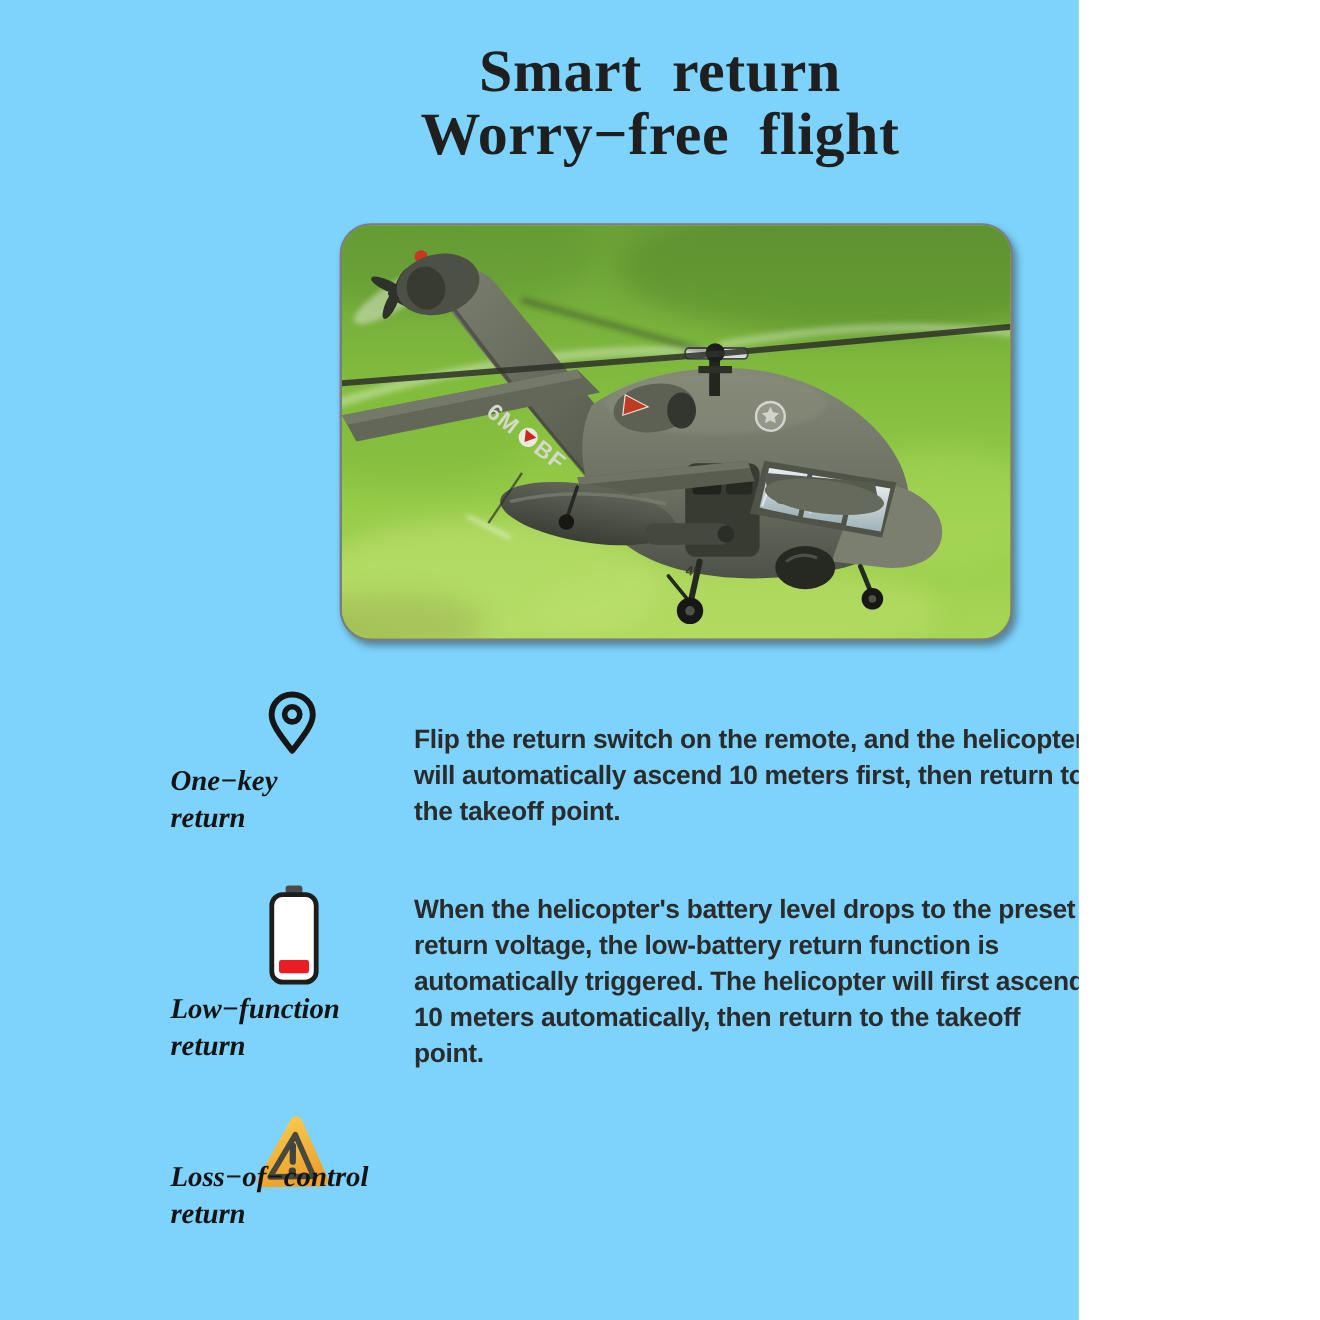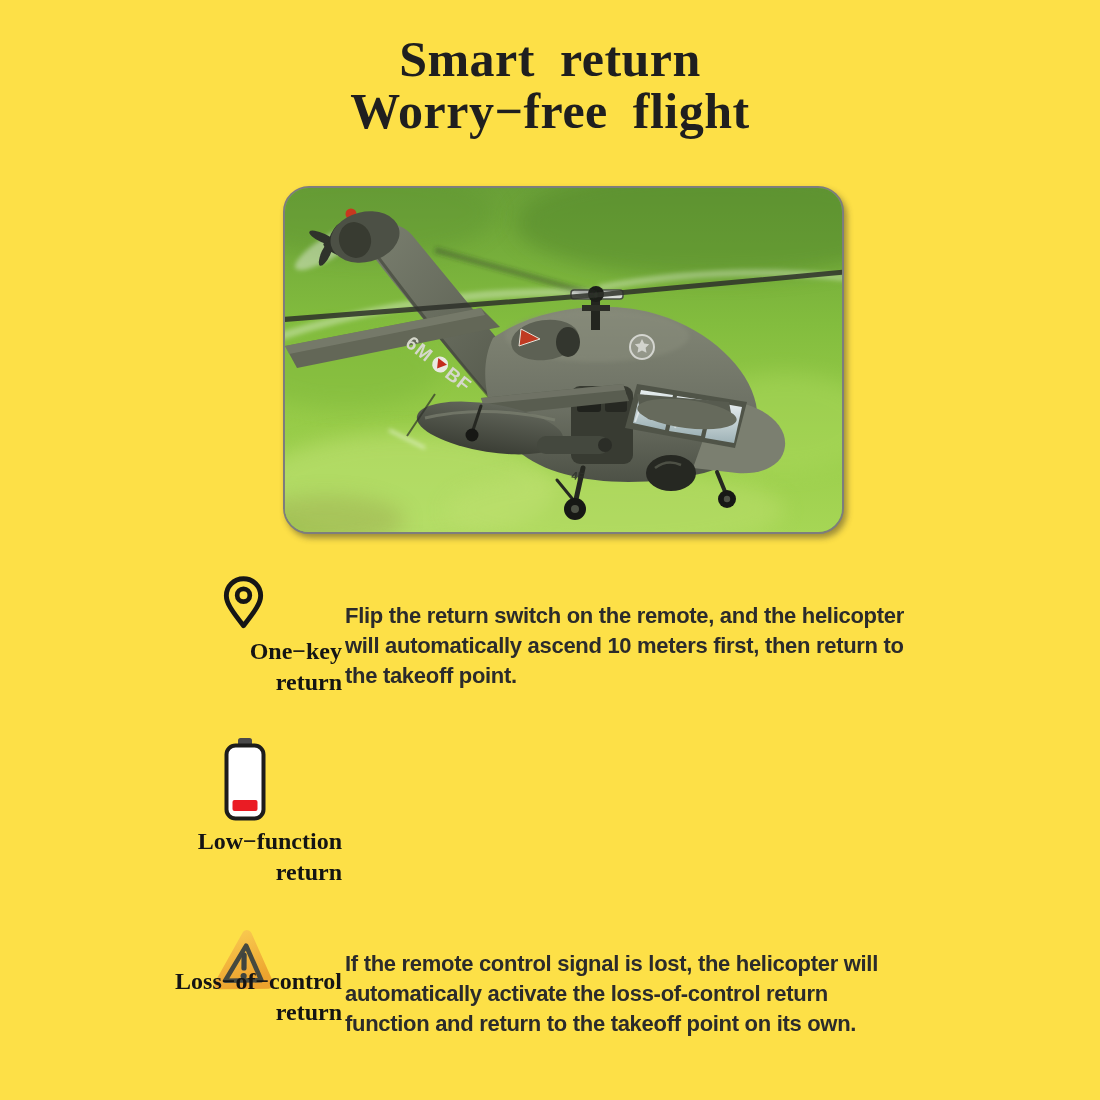--- a/index.html
+++ b/index.html
@@ -1,35 +1,35 @@
 <!DOCTYPE html>
 <html><head>
 <meta charset="utf-8">
 <style>
   html,body{margin:0;padding:0;background:#fff;}
-  #canvas{position:relative;width:1100px;height:1100px;background:#fde047;overflow:hidden;
+  #canvas{position:relative;width:899px;height:1100px;background:#7dd3fc;overflow:hidden;
           font-family:"Liberation Sans","DejaVu Sans",sans-serif;}
 
   
   .title{position:absolute;top:33px;left:0;width:1100px;text-align:center;
          font-family:"Liberation Serif","DejaVu Serif",serif;font-weight:700;
          font-size:50px;line-height:52px;color:#1f1f1f;word-spacing:12px;letter-spacing:.5px;}
   .title span{display:block;}
 
   
   .hero{position:absolute;left:283px;top:186px;width:557px;height:344px;border-radius:26px;
         overflow:hidden;border:2px solid #7d7d7d;box-shadow:3px 4px 6px rgba(40,40,40,.45);
         background:#86c23f;}
   .hero svg{display:block;width:100%;height:100%;}
 
   
   .icon{position:absolute;}
-  .flabel{position:absolute;left:142px;width:200px;text-align:right;
+  .flabel{position:absolute;left:142px;width:200px;text-align:left;
           font-family:"Liberation Serif","DejaVu Serif",serif;font-weight:700;
-          font-size:24px;line-height:31px;color:#141414;white-space:pre-line;}
+          font-size:24px;line-height:31px;color:#141414;white-space:pre-line;font-style:italic;}
   .ftext{position:absolute;left:345px;font-weight:700;font-size:22px;line-height:30px;
          color:#2b2b2b;letter-spacing:-.3px;white-space:pre;}
   .i1{left:219px;top:575px;} .l1{top:636px;} .t1{top:601px;}
   .i2{left:222px;top:736px;} .l2{top:826px;} .t2{top:743px;}
   .i3{left:212px;top:927px;} .l3{top:966px;} .t3{top:949px;}
 </style>
 </head>
 <body>
 
 <div id="canvas">
@@ -204,34 +204,36 @@
 will automatically ascend 10 meters first, then return to
 the takeoff point.</div>
 
   <svg class="icon i2" width="46" height="86" viewBox="0 0 46 86">
     <rect x="16" y="2" width="14" height="9" rx="2.5" fill="#4a4a4a"></rect>
     <rect x="4.5" y="9.5" width="37" height="73" rx="9" fill="#ffffff" stroke="#1d1d1b" stroke-width="4"></rect>
     <rect x="10.5" y="64" width="25" height="11" rx="2" fill="#ea1c24"></rect>
   </svg>
   <div class="flabel l2">Low−function
 return</div>
+  <div class="ftext t2">When the helicopter's battery level drops to the preset
+return voltage, the low-battery return function is
+automatically triggered. The helicopter will first ascend
+10 meters automatically, then return to the takeoff
+point.</div>
 
   <svg class="icon i3" width="64" height="70" viewBox="0 0 64 70">
     <defs>
       <linearGradient id="gWarn" x1="0" y1="0" x2=".4" y2="1">
         <stop offset="0" stop-color="#f9cb52"></stop>
           <stop offset="1" stop-color="#eda32d"></stop>
       </linearGradient>
     </defs>
     <g transform="rotate(4 32 35)">
       <path d="M33 8 L58 55 L9 59 Z" fill="url(#gWarn)" stroke="url(#gWarn)" stroke-width="10" stroke-linejoin="round"></path>
       <path d="M33 18.5 L50.5 52 L14.5 55 Z" fill="none" stroke="#46493f" stroke-width="4.6" stroke-linejoin="round"></path>
       <line x1="31.6" y1="28" x2="32.4" y2="41" stroke="#3f4440" stroke-width="5.2" stroke-linecap="round"></line>
       <circle cx="32.6" cy="49" r="3.1" fill="#3f4440"></circle>
     </g>
   </svg>
   <div class="flabel l3">Loss−of−control
 return</div>
-  <div class="ftext t3">If the remote control signal is lost, the helicopter will
-automatically activate the loss-of-control return
-function and return to the takeoff point on its own.</div>
 
 </div>
 
 </body></html>

